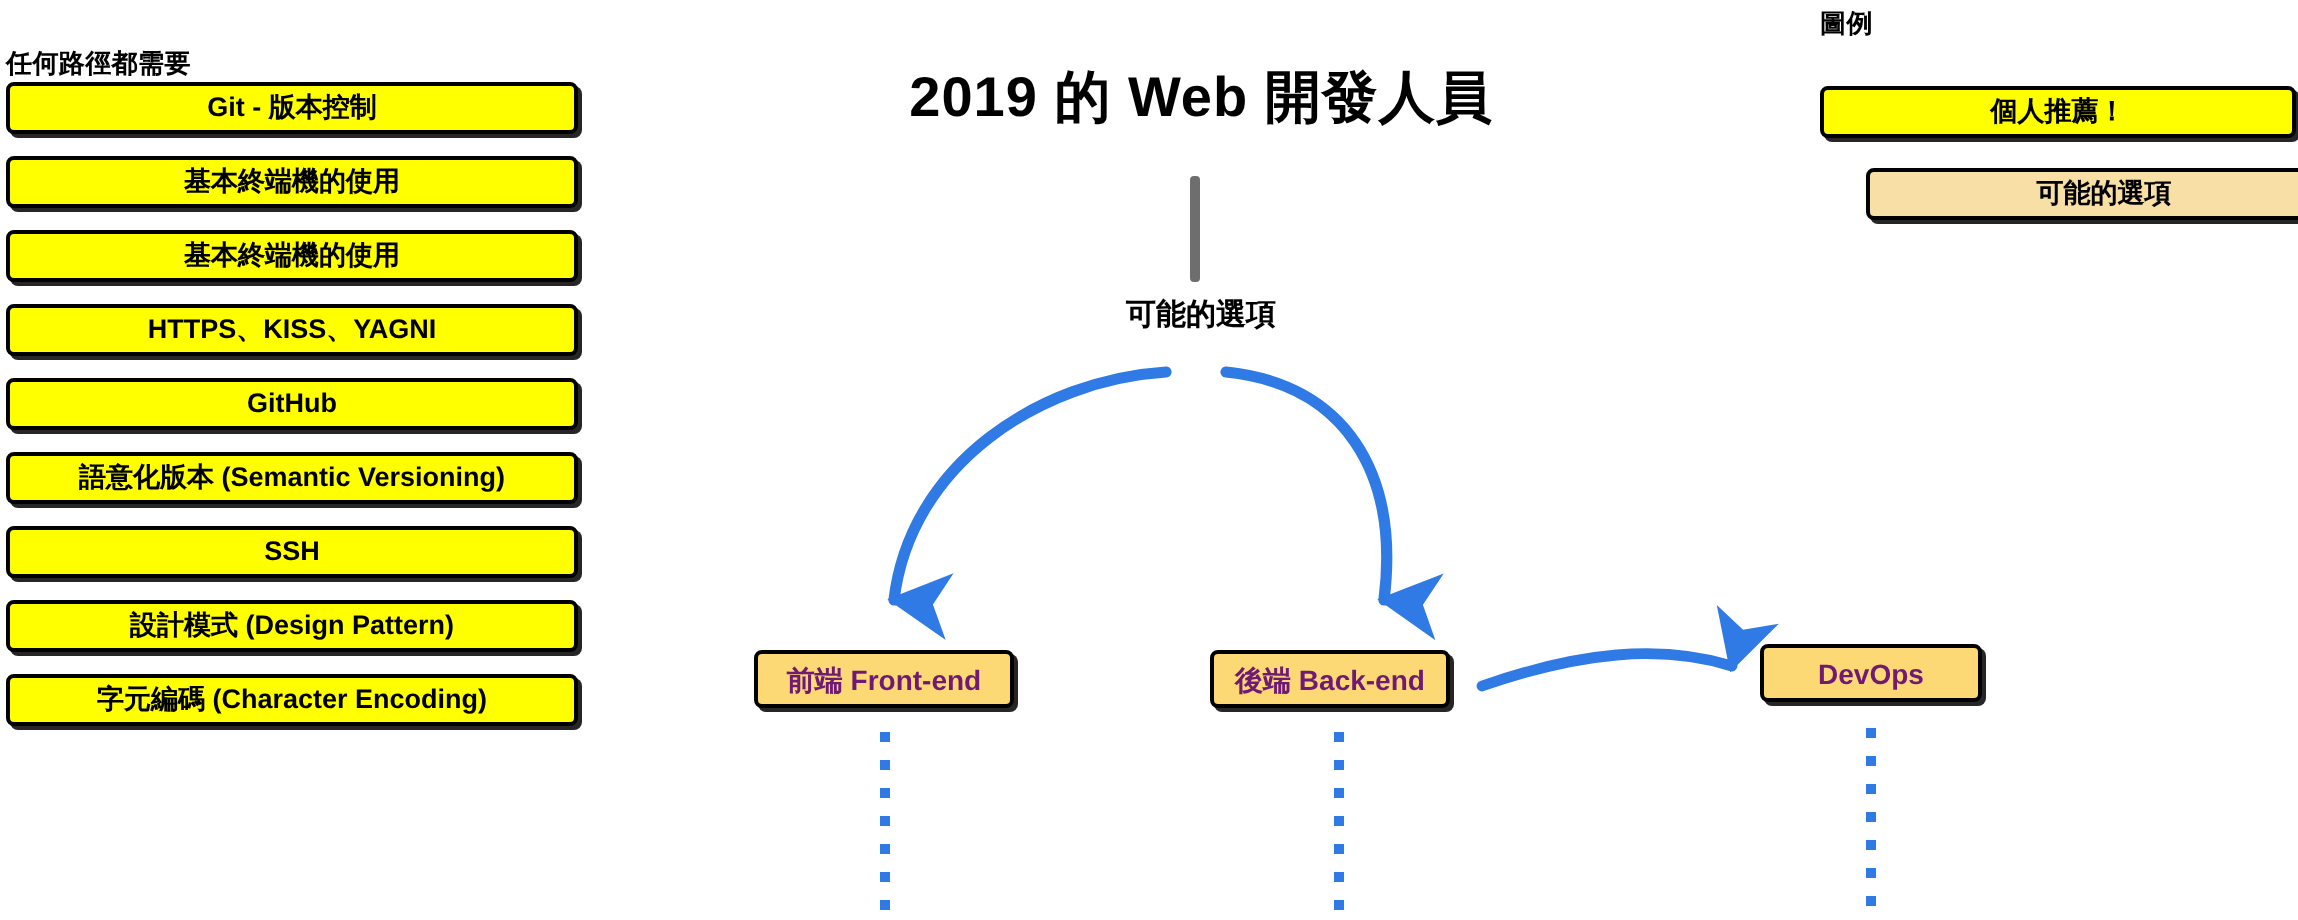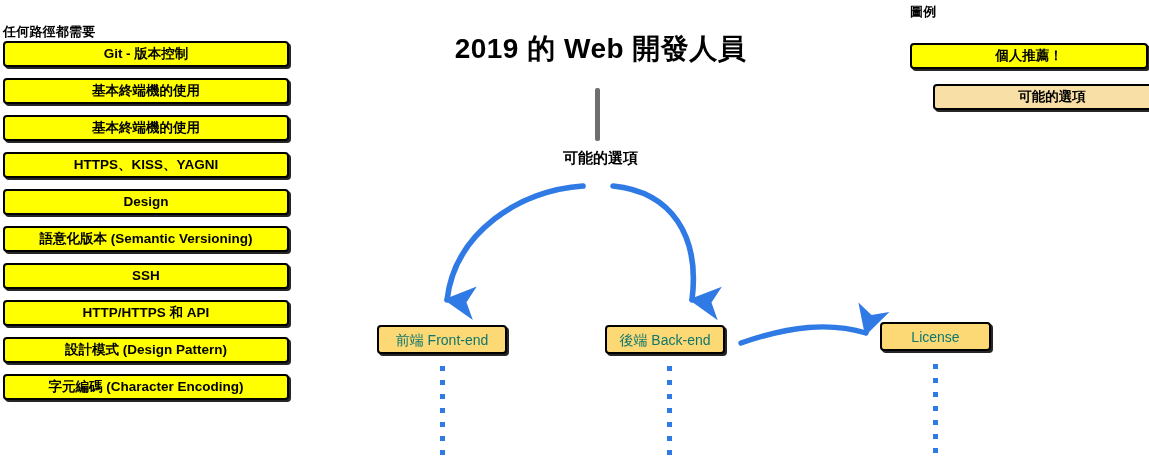--- a/index.html
+++ b/index.html
@@ -112,24 +112,24 @@
     background: #fcd975;
     border: 2px solid #000000;
     border-radius: 4px;
     box-shadow: 2px 2px 0 rgba(0,0,0,0.85);
     display: flex;
     align-items: center;
     justify-content: center;
   }
   .path-node .lbl {
     font-size: 14px;
-    font-weight: normal;
+    font-weight: bold;
     line-height: 1;
     white-space: nowrap;
-    color: #0f766e;
+    color: #701a75;
   }
   #node-frontend { left: 377px; top: 325px; width: 130px; }
   #node-backend  { left: 605px; top: 325px; width: 120px; }
   #node-devops   { left: 880px; top: 322px; width: 111px; }
 
   
   .dot-trail {
     position: absolute;
     width: 5px;
     display: flex;
@@ -185,30 +185,27 @@
       <div class="skill-box">
         <span class="lbl">基本終端機的使用</span>
       </div>
       <div class="skill-box">
         <span class="lbl">基本終端機的使用</span>
       </div>
       <div class="skill-box">
         <span class="lbl">HTTPS、KISS、YAGNI</span>
       </div>
       <div class="skill-box">
-        <span class="lbl">Design</span>
+        <span class="lbl">GitHub</span>
       </div>
       <div class="skill-box">
         <span class="lbl">語意化版本 (Semantic Versioning)</span>
       </div>
       <div class="skill-box">
         <span class="lbl">SSH</span>
-      </div>
-      <div class="skill-box">
-        <span class="lbl">HTTP/HTTPS 和 API</span>
       </div>
       <div class="skill-box">
         <span class="lbl">設計模式 (Design Pattern)</span>
       </div>
       <div class="skill-box">
         <span class="lbl">字元編碼 (Character Encoding)</span>
       </div>
     </div>
 
   <div class="abs" id="main-title">2019 的 Web 開發人員</div>
@@ -239,21 +236,21 @@
 
   <div class="path-node" id="node-frontend">
     <span class="lbl">前端 Front-end</span>
   </div>
 
   <div class="path-node" id="node-backend">
     <span class="lbl">後端 Back-end</span>
   </div>
 
   <div class="path-node" id="node-devops">
-    <span class="lbl">License</span>
+    <span class="lbl">DevOps</span>
   </div>
 
   <div class="dot-trail" id="trail-frontend">
       <div class="dot"></div>
       <div class="dot"></div>
       <div class="dot"></div>
       <div class="dot"></div>
       <div class="dot"></div>
       <div class="dot"></div>
       <div class="dot"></div>

